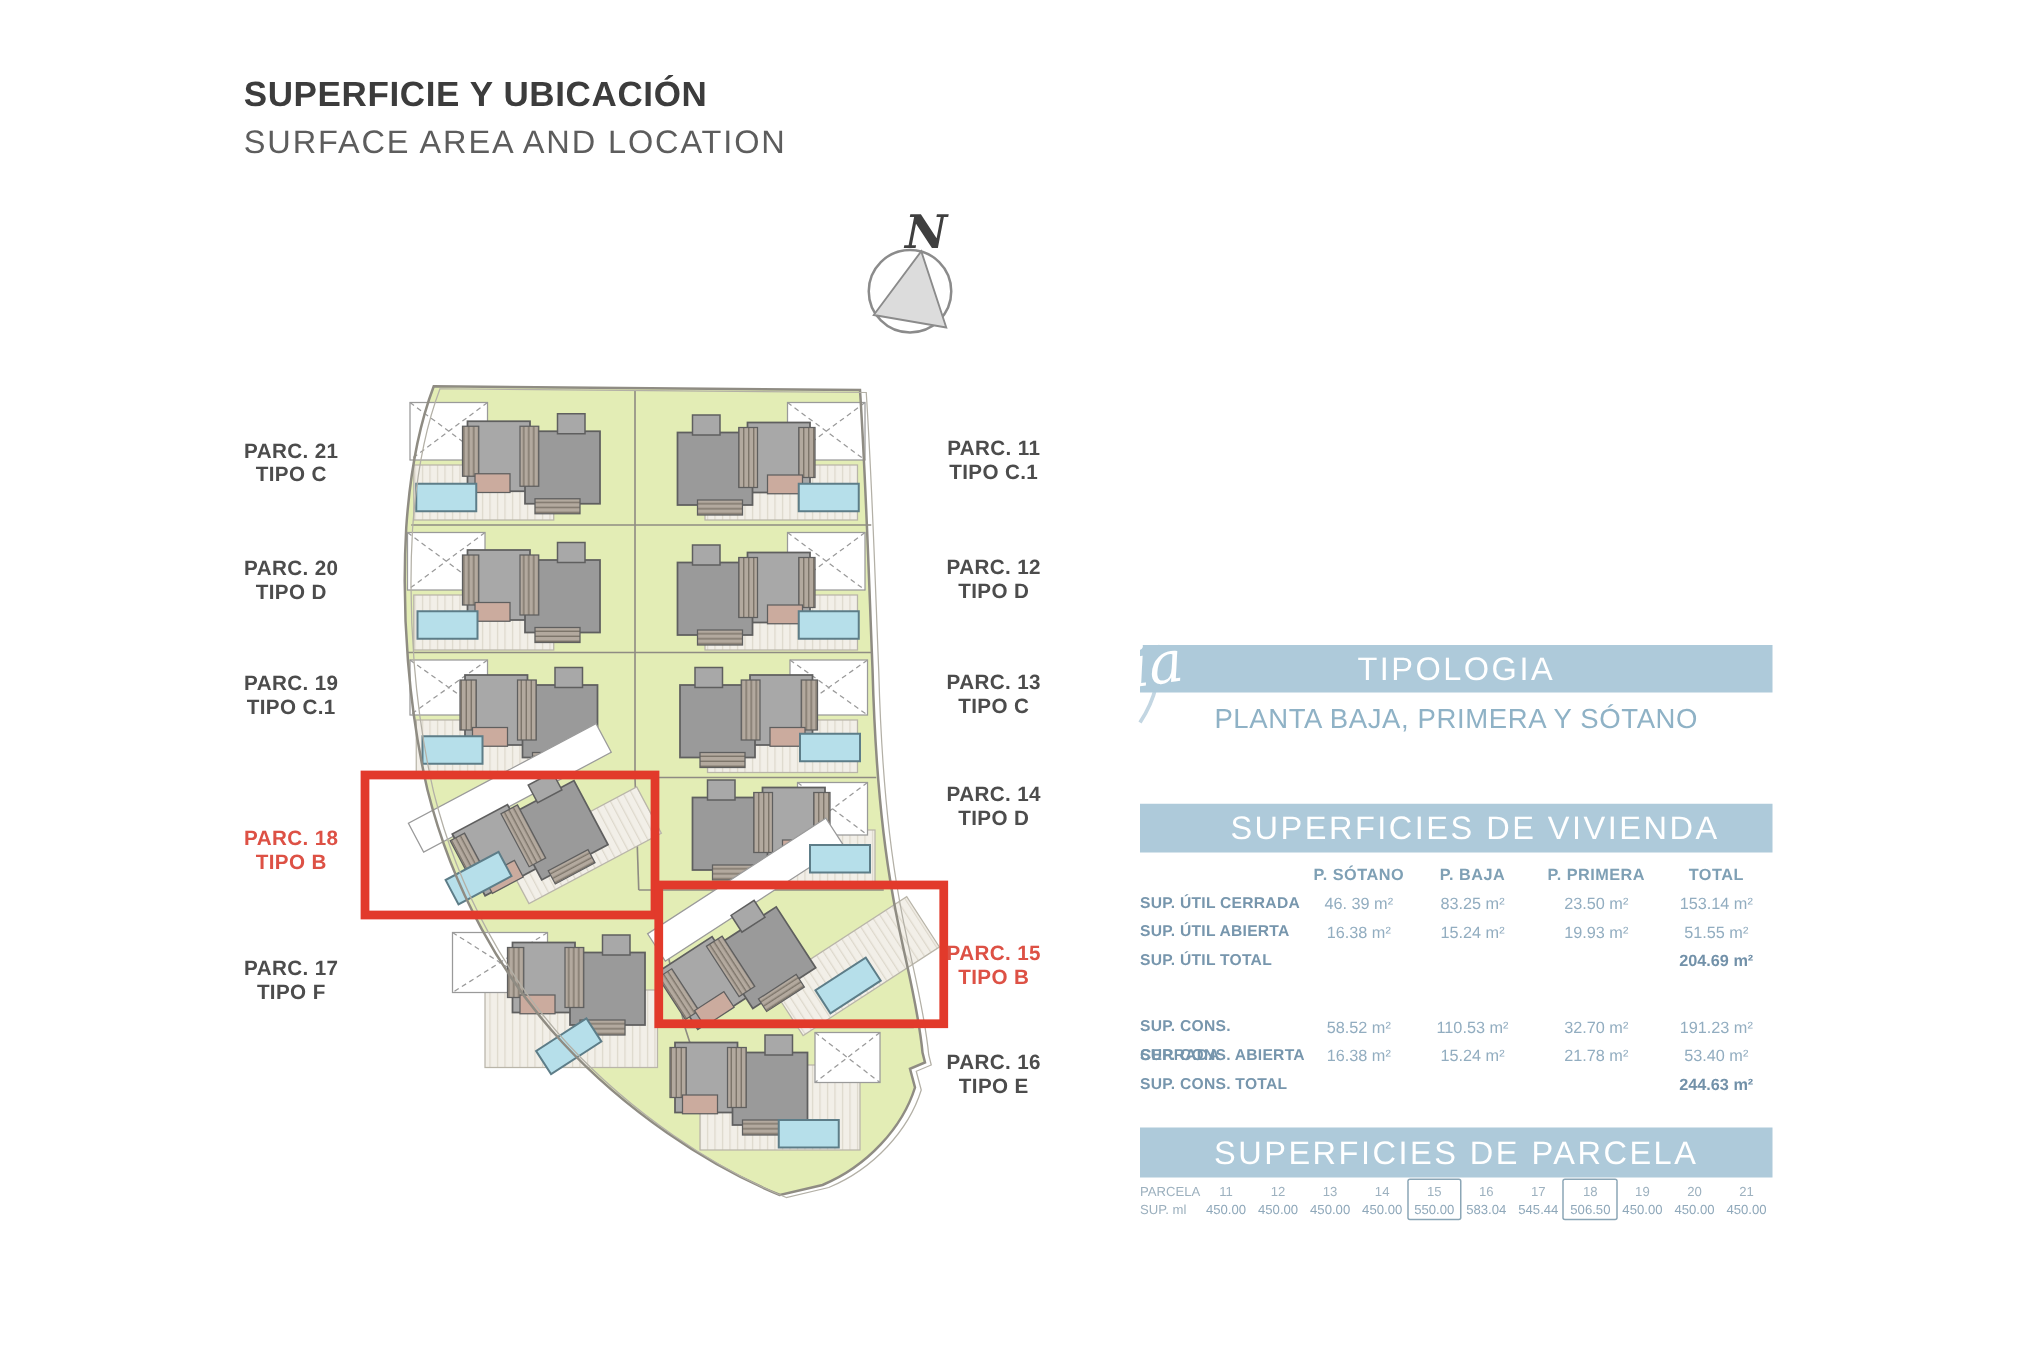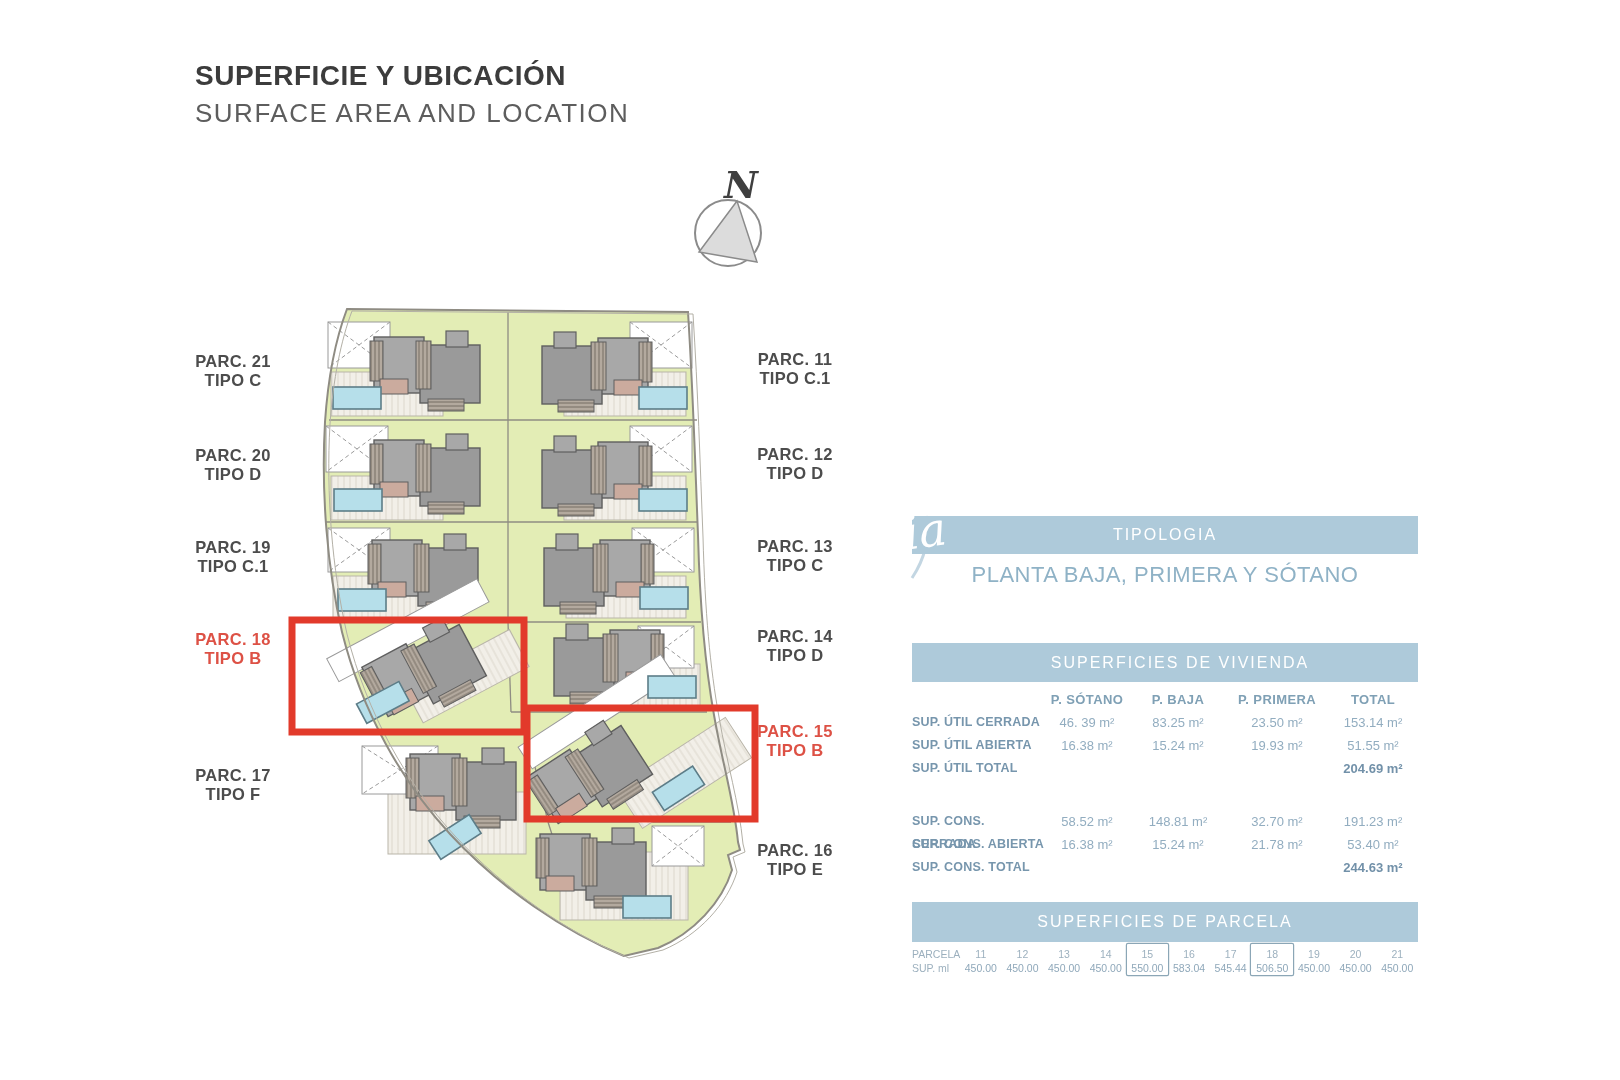--- a/index.html
+++ b/index.html
@@ -9,26 +9,26 @@
 
   
   .doc-title   { left:195px; top:60px; font-size:28px; font-weight:bold;
                  color:#3c3c3c; letter-spacing:.5px; }
   .doc-subtitle{ left:195px; top:98px; font-size:26px; font-weight:400;
                  color:#5d5d5d; letter-spacing:1.5px; }
 
   
   .map-label { width:110px; text-align:center; font-size:16.5px; line-height:19px;
                color:#4c4c4c; letter-spacing:.3px; }
-  .map-label.red { color:#dd5145; }
+  .map-label.red { color:#dd5145;margin-top:32px; }
   .map-label span { display:block;font-weight:bold; }
 
   
   .panel-bar { left:912px; width:506px; background:#aecada; color:#ffffff;
-               text-align:center; letter-spacing:2px; font-size:16px; }
+               text-align:center; letter-spacing:2px; font-size:26px; }
   .bar1 { top:516px; height:38px; line-height:38px; }
   .bar2 { top:643px; height:39px; line-height:39px;padding-left:30px; }
   .bar3 { top:902px; height:40px; line-height:40px; }
 
   .tip-sub { left:912px; top:561px; width:506px; text-align:center;
              color:#8fb2c6; font-size:22px; line-height:27px; letter-spacing:.5px; }
 
   .viv-table { left:912px; top:690px; width:506px; display:grid;
                grid-template-columns:132px 86px 96px 102px 90px; }
   .viv-table > div { height:23px; line-height:23px; font-size:13px; }
@@ -279,21 +279,21 @@
   <div class="vl">SUP. ÚTIL TOTAL</div>
   <div class="vv"></div>
   <div class="vv"></div>
   <div class="vv"></div>
   <div class="vv bold-total">204.69 m²</div>
 
   <div class="vgap"></div>
 
   <div class="vl">SUP. CONS. CERRADA</div>
   <div class="vv">58.52 m²</div>
-  <div class="vv">148.81 m²</div>
+  <div class="vv">110.53 m²</div>
   <div class="vv">32.70 m²</div>
   <div class="vv">191.23 m²</div>
 
   <div class="vl">SUP. CONS. ABIERTA</div>
   <div class="vv">16.38 m²</div>
   <div class="vv">15.24 m²</div>
   <div class="vv">21.78 m²</div>
   <div class="vv">53.40 m²</div>
 
   <div class="vl">SUP. CONS. TOTAL</div>

